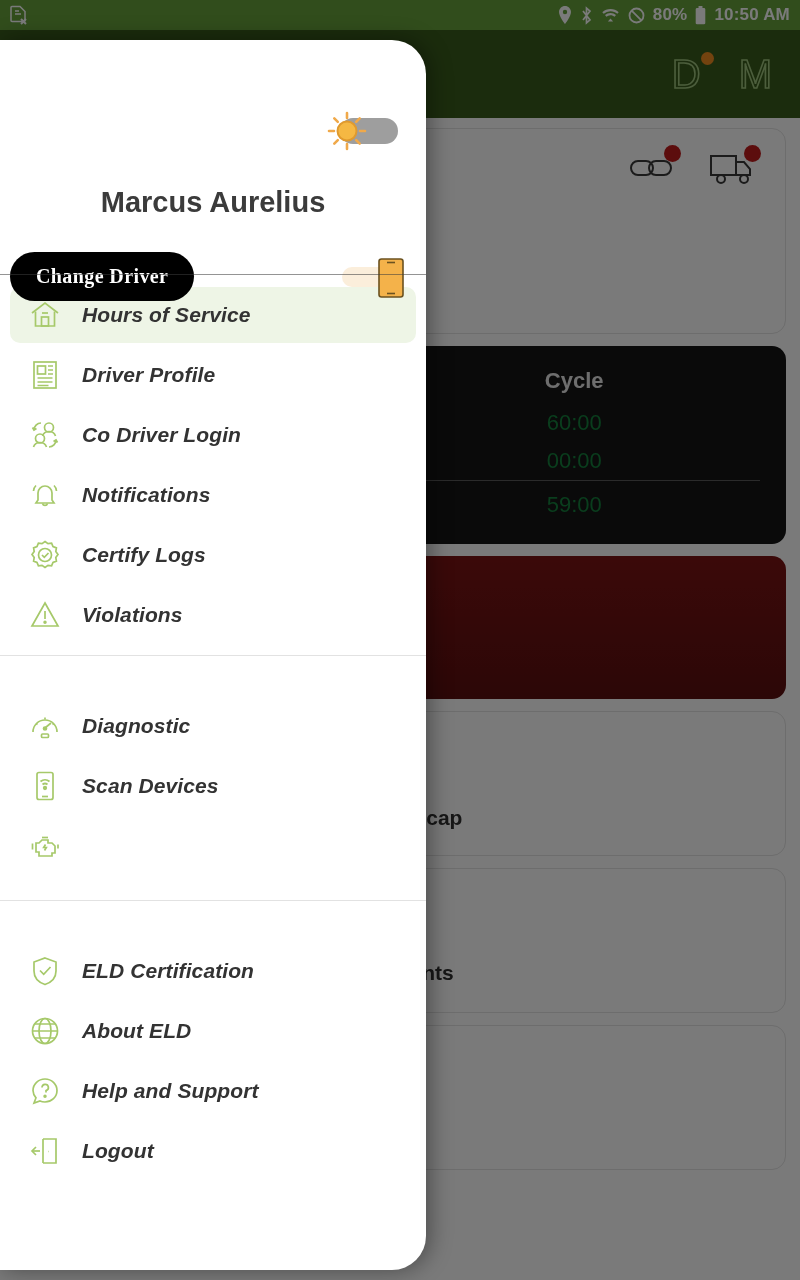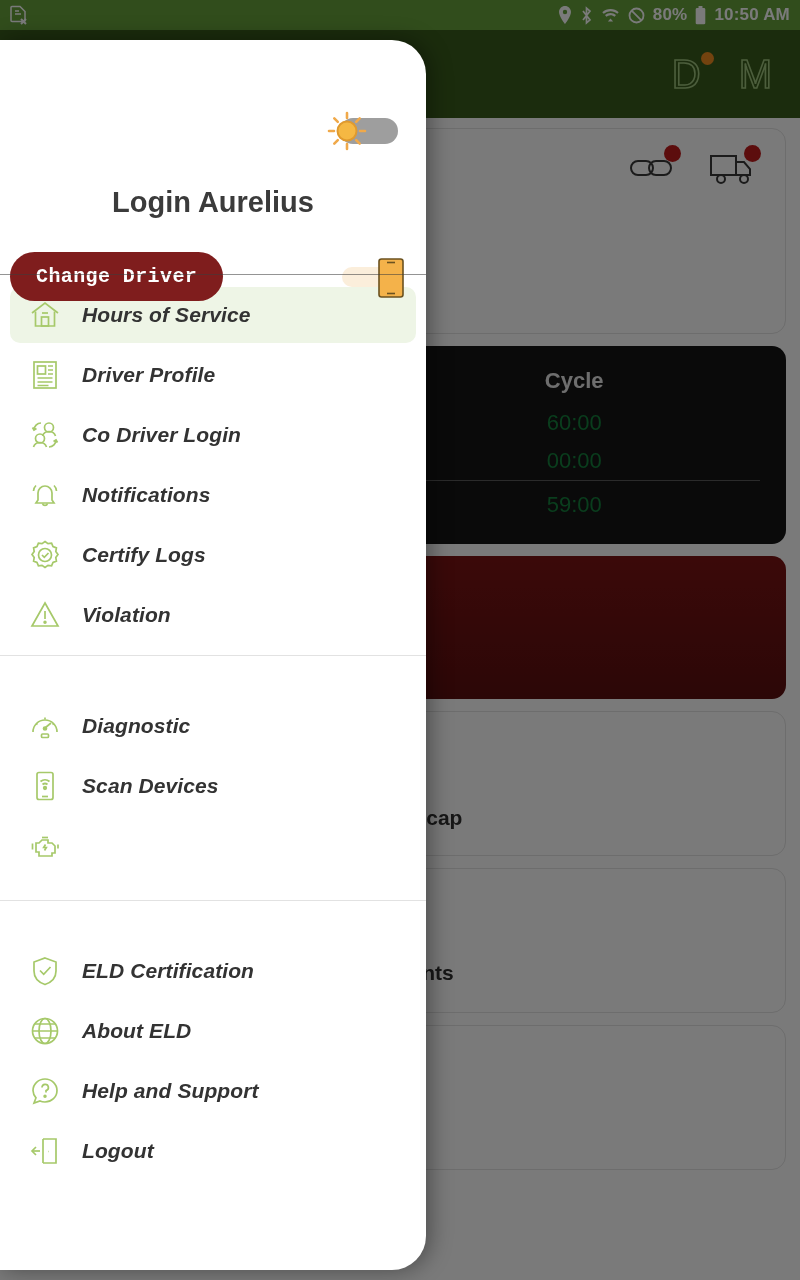--- a/index.html
+++ b/index.html
@@ -80,24 +80,24 @@
     overflow: hidden;
   }
   .drawer-head { position: relative; height: 234px; padding: 0 14px; }
   .theme-toggle { position: absolute; top: 78px; right: 28px;
                   width: 58px; height: 26px; border-radius: 13px; background: #9e9e9e; }
   .theme-knob { position: absolute; left: -16px; top: -10px; width: 46px; height: 46px; }
   .driver-name { position: absolute; top: 146px; left: 0; width: 100%;
                  text-align: center; font-size: 29px; font-weight: 700; color: #3b3b3b; }
   .change-driver {
     position: absolute; top: 212px; left: 10px;
-    background: #7f1d1d; color: #ffffff; border: none;
+    background: #000000; color: #ffffff; border: none;
     border-radius: 26px; padding: 13px 26px;
     font-size: 20px; font-weight: 700; letter-spacing: .4px;
-    font-family: Liberation Mono, monospace; cursor: pointer;
+    font-family: Liberation Serif, serif; cursor: pointer;
   }
   .orient-toggle { position: absolute; top: 218px; right: 22px; width: 62px; height: 38px; }
   .orient-pill { position: absolute; left: 0; top: 9px; width: 46px; height: 20px;
                  border-radius: 10px; background: #fbeedb; }
   .orient-phone { position: absolute; right: 0; top: 0; width: 26px; height: 40px; }
 
   .drawer-div { height: 1px; background: #3d3d3d; opacity: .55; }
   .drawer-div.light { background: #e2e2e2; opacity: 1; }
 
   .menu-group { padding: 8px 0; }
@@ -274,21 +274,21 @@
         <span class="theme-knob">
           <svg width="46" height="46" viewBox="0 0 46 46" fill="none">
             <g stroke="#f0a94a" stroke-width="2.6" stroke-linecap="round">
               <path d="M23 5v5M23 36v5M5 23h5M36 23h5M10.3 10.3l3.5 3.5M32.2 32.2l3.5 3.5M35.7 10.3l-3.5 3.5M13.8 32.2l-3.5 3.5"></path>
             </g>
             <circle cx="23" cy="23" r="9.5" fill="#f5b843" stroke="#e09a2e" stroke-width="2"></circle>
           </svg>
         </span>
       </div>
 
-      <div class="driver-name">Login Aurelius</div>
+      <div class="driver-name">Marcus Aurelius</div>
 
       <button class="change-driver">Change Driver</button>
 
       <div class="orient-toggle">
         <span class="orient-pill"></span>
         <span class="orient-phone">
           <svg width="26" height="40" viewBox="0 0 26 40" fill="#f4b24a" stroke="#6b5220" stroke-width="1.6">
             <rect x="1" y="1" width="24" height="38" rx="2.5"></rect>
             <path d="M9 4.5h8" stroke-width="1.6"></path>
             <path d="M9 35.5h8" stroke-width="1.6"></path>
@@ -360,21 +360,21 @@
       </div>
 
       <div class="menu-item">
         <span class="menu-icon">
           <svg width="32" height="32" viewBox="0 0 32 32" fill="none" stroke="#a6c96a" stroke-width="1.7">
             <path d="M16 4L29 27H3z"></path>
             <path d="M16 12v8"></path>
             <circle cx="16" cy="23.2" r="0.9" fill="#a6c96a"></circle>
           </svg>
         </span>
-        <span class="menu-label">Violation</span>
+        <span class="menu-label">Violations</span>
       </div>
     </div>
 
     <div class="drawer-div light"></div>
 
     <div class="menu-group">
       <div class="spacer-md"></div>
 
       <div class="menu-item">
         <span class="menu-icon">

